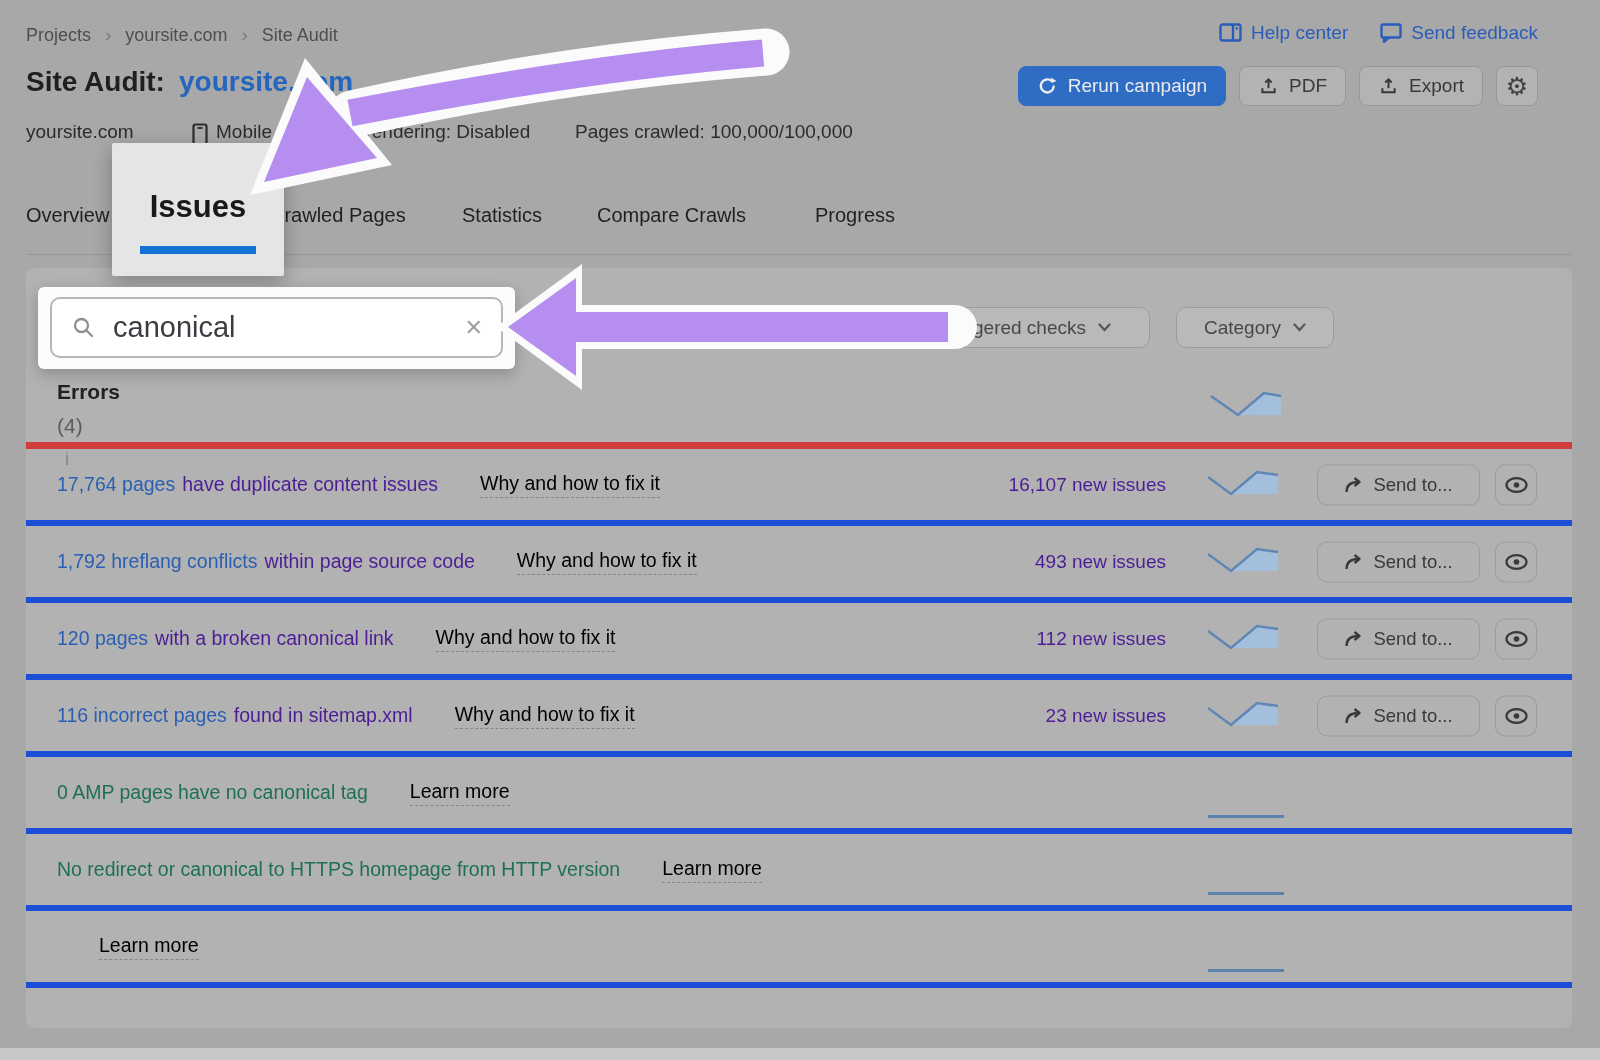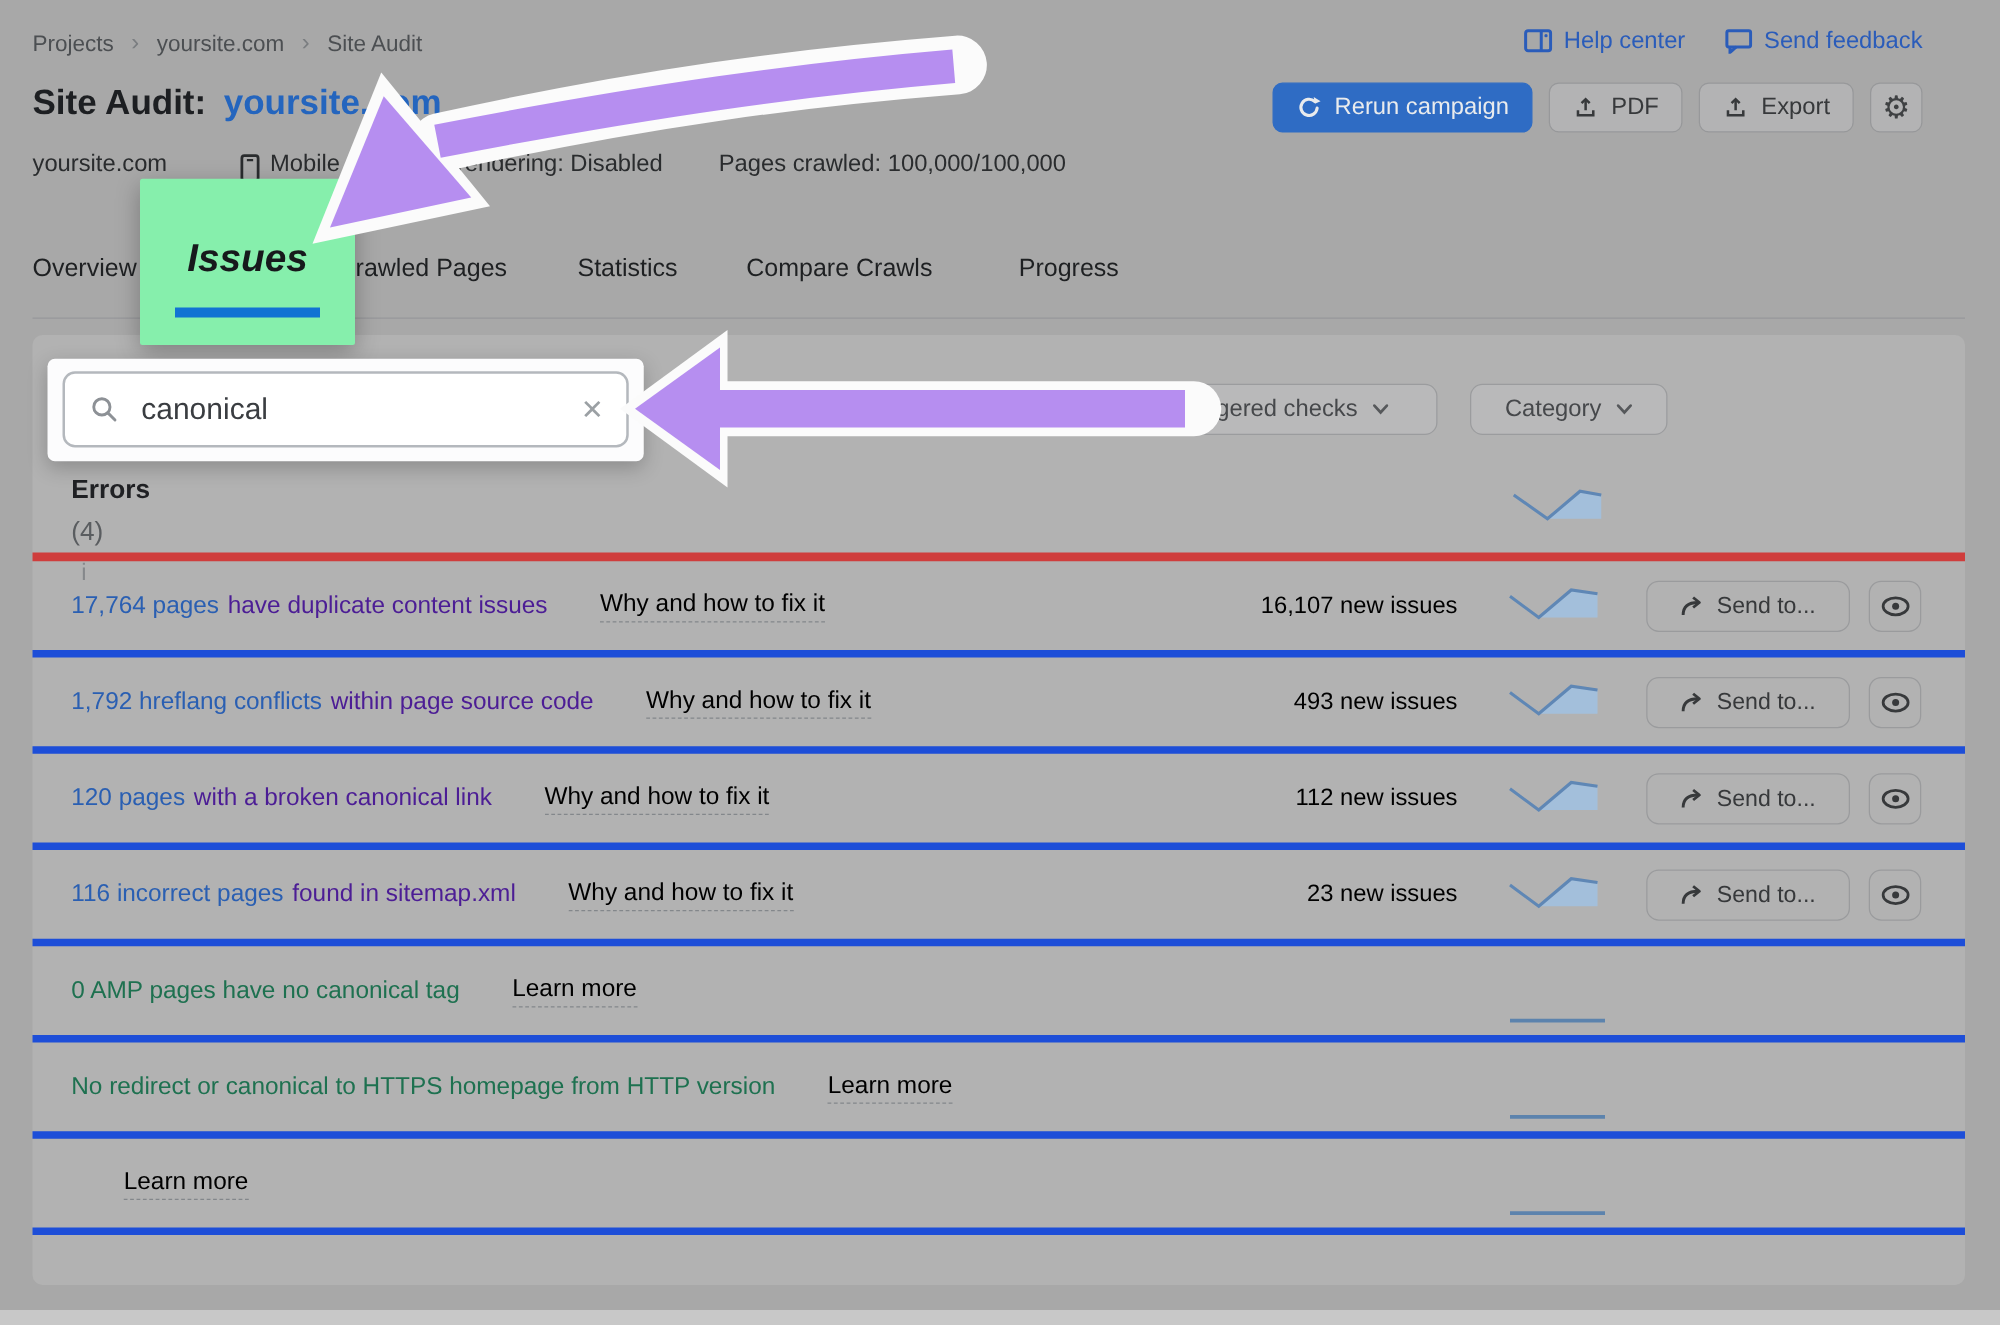--- a/index.html
+++ b/index.html
@@ -45,41 +45,41 @@
   .top-spark{position:absolute;left:1182px;top:120px;}
   .red-line{position:absolute;left:0;top:174px;width:100%;height:7px;background:#cf3d3c;}
 
   .rows{position:absolute;left:0;top:181px;width:100%;}
   .row{position:relative;height:77px;border-bottom:6px solid #1d4ed8;}
   .rowtext{position:absolute;left:31px;top:0;height:100%;display:flex;align-items:center;font-size:19.5px;white-space:nowrap;}
   .ilink{color:#2a5fb2;cursor:pointer;margin-right:7px;}
   .irest{color:#4c1d95;}
   .row.zero .irest{color:#1e7150;}
   .ihelp{color:#000000;border-bottom:1.5px dashed #83878b;padding-bottom:2px;margin-left:42px;cursor:pointer;}
-  .inew{position:absolute;right:406px;top:50%;transform:translateY(-50%);font-size:19px;color:#000000;cursor:pointer;white-space:nowrap;}
+  .inew{position:absolute;right:406px;top:50%;transform:translateY(-50%);font-size:19px;color:#4c1d95;cursor:pointer;white-space:nowrap;}
   .ispark{position:absolute;left:1179px;top:50%;transform:translateY(-50%);}
   .iflat{position:absolute;left:1182px;top:58px;width:76px;height:3px;background:#5c83ad;}
   .sl-fill{fill:#a3bfdb;}
   .sl-line{fill:none;stroke:#5f87b5;stroke-width:2.5;}
   .isend{position:absolute;left:1291px;top:50%;transform:translateY(-50%);width:163px;height:41px;border:1.5px solid #9a9b9d;
          border-radius:10px;background:transparent;display:flex;align-items:center;justify-content:center;gap:10px;
          font-size:18.5px;color:#37393b;cursor:pointer;}
   .ieye{position:absolute;left:1469px;top:50%;transform:translateY(-50%);width:42px;height:41px;border:1.5px solid #9a9b9d;
         border-radius:10px;background:transparent;display:flex;align-items:center;justify-content:center;cursor:pointer;}
 
   
-  .issues-callout{position:absolute;left:112px;top:143px;width:172px;height:133px;background:#86efac;border-radius:2px;
-                  box-shadow:0 6px 20px rgba(0,0,0,.28);font-style:italic;}
+  .issues-callout{position:absolute;left:112px;top:143px;width:172px;height:133px;background:#e5e5e5;border-radius:2px;
+                  box-shadow:0 6px 20px rgba(0,0,0,.28);}
   .issues-callout .txt{position:absolute;left:0;width:100%;top:46px;text-align:center;font-size:31px;font-weight:600;color:#17191c;}
   .issues-callout .bar{position:absolute;left:28px;top:103px;width:116px;height:8px;background:#1173d3;}
   .search-callout{position:absolute;left:38px;top:287px;width:477px;height:82px;background:#fcfcfd;border-radius:6px;
                   box-shadow:0 5px 16px rgba(0,0,0,.22);}
   .search-box{position:absolute;left:12px;top:10px;width:453px;height:61px;background:#ffffff;border:2px solid #b4b8bd;
               border-radius:10px;display:flex;align-items:center;}
-  .search-box input{border:none;outline:none;font-size:24px;color:#3a3d41;margin-left:16px;width:280px;background:transparent;}
+  .search-box input{border:none;outline:none;font-size:29px;color:#3a3d41;margin-left:16px;width:280px;background:transparent;}
   .clear-x{position:absolute;right:18px;top:50%;transform:translateY(-50%);font-size:22px;color:#9ba0a4;cursor:pointer;}
 
   .bottom-strip{position:absolute;left:0;top:1048px;width:100%;height:12px;background:#c8c8c8;}
   .arrows{position:absolute;left:0;top:0;pointer-events:none;}
 </style>
 </head>
 <body>
 
 <div class="page">
 

